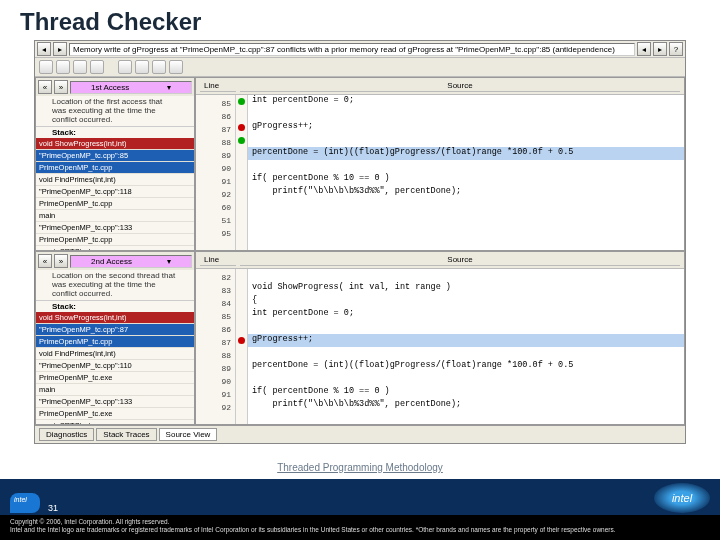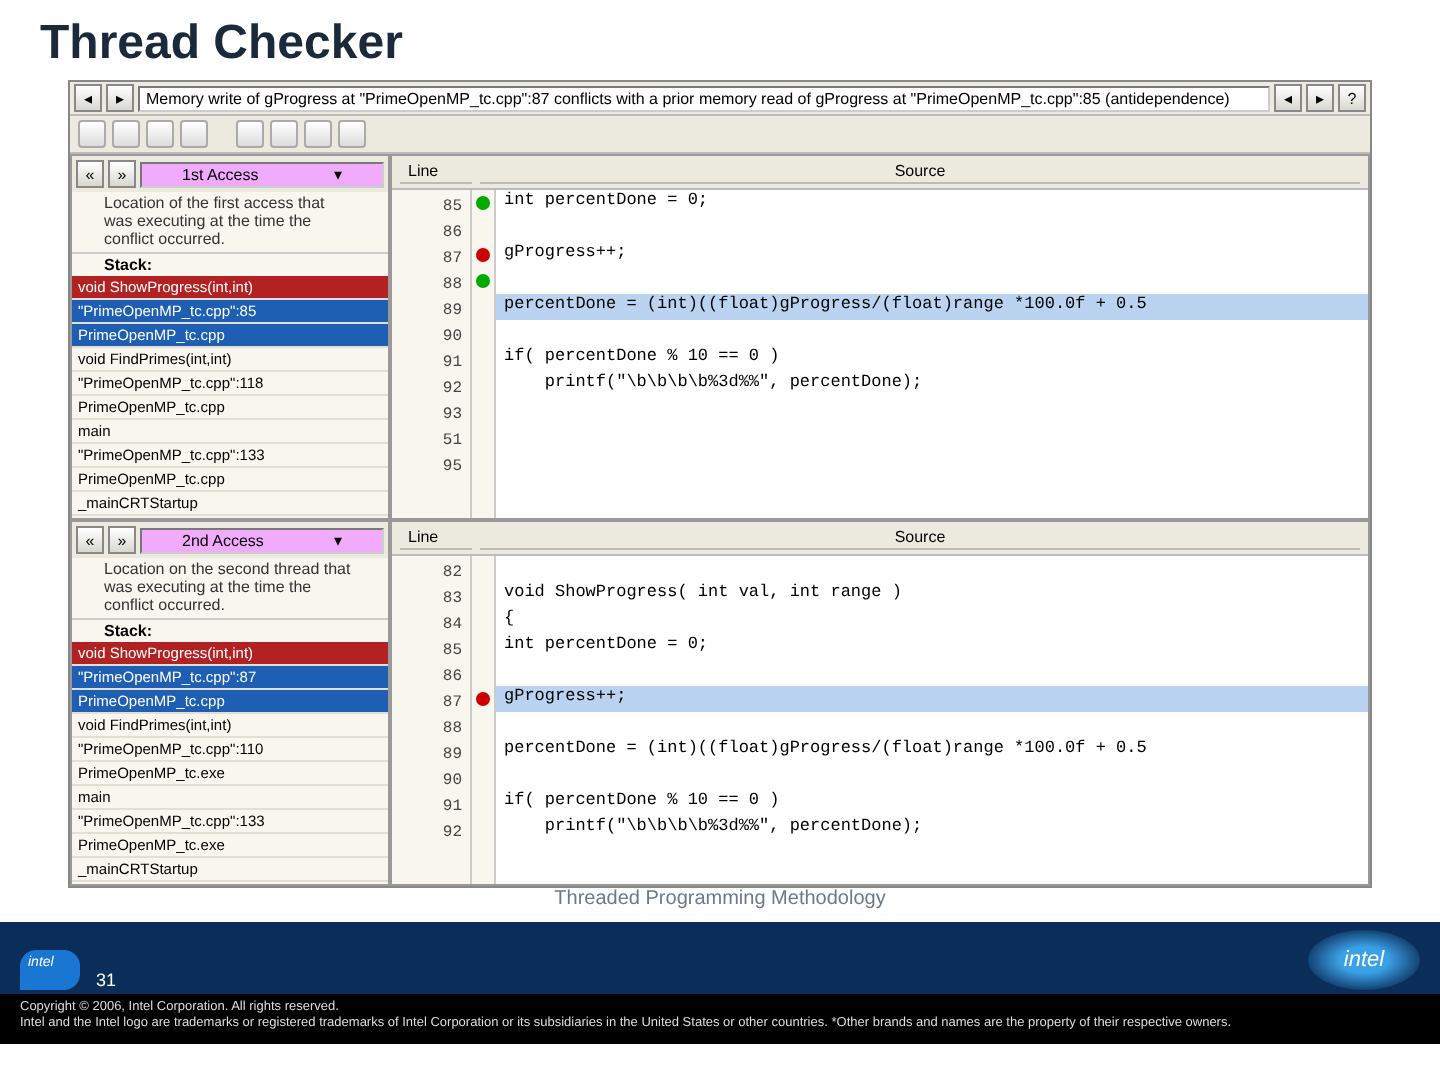--- a/index.html
+++ b/index.html
@@ -34,21 +34,21 @@
   .code-row { height: 13px; display: flex; align-items: flex-end; padding: 0 4px; }
   .code-row .ln { width: 36px; text-align: right; color: #444; font-family: "Courier New", monospace; font-size: 8px; }
   .gutter-row { height: 13px; display: flex; align-items: center; justify-content: center; }
   .mark-r { width: 7px; height: 7px; background: #c00; border-radius: 50%; }
   .mark-g { width: 7px; height: 7px; background: #0a0; border-radius: 50%; }
   .src-row { height: 13px; padding: 0 4px; white-space: pre; overflow: hidden; }
   .src-row.hl { background: #b9d3f0; }
   .tabs { display: flex; padding: 2px 4px; background: #ece9df; border-top: 1px solid #999; gap: 2px; }
   .tab { border: 1px solid #999; padding: 1px 6px; font-size: 8px; background: #ece9df; }
   .tab.active { background: #fff; }
-  .slide-footer { text-align: center; font-size: 10px; color: #6a7a8a; }
+  .slide-footer { margin-top: 18px; text-align: center; font-size: 10px; color: #6a7a8a; text-decoration: underline; }
   .slide-bottom { background: #0a2d5a; color: #fff; padding: 4px 10px 2px; display: flex; align-items: flex-end; gap: 8px; margin-top: 6px; }
   .intel-sw { width: 30px; height: 20px; background: #1976d2; border-radius: 8px 8px 8px 0; display: inline-block; position: relative; }
   .intel-sw::after { content: "intel"; font-size: 7px; color: #fff; position: absolute; top: 3px; left: 4px; font-style: italic; }
   .pg { font-size: 9px; color: #fff; }
   .intel-logo { margin-left: auto; width: 56px; height: 30px; background: radial-gradient(ellipse at center,#3ba1e6 30%,#0a2d5a 80%); border-radius: 50%; display: flex; align-items: center; justify-content: center; color: #fff; font-style: italic; font-size: 11px; }
   .legal { background: #000; color: #ddd; font-size: 6.5px; padding: 3px 10px 6px; line-height: 1.2; }
 </style>
 </head>
 <body>
 
@@ -130,21 +130,21 @@
               <div class="code-row">
                 <span class="ln">90</span>
               </div>
               <div class="code-row">
                 <span class="ln">91</span>
               </div>
               <div class="code-row">
                 <span class="ln">92</span>
               </div>
               <div class="code-row">
-                <span class="ln">93</span>
+                <span class="ln">60</span>
               </div>
               <div class="code-row">
                 <span class="ln">51</span>
               </div>
               <div class="code-row">
                 <span class="ln">95</span>
               </div>
             </div>
             <div class="gutter-col">
               <div class="gutter-row">
@@ -274,20 +274,25 @@
               <div class="src-row"></div>
               <div class="src-row">percentDone = (int)((float)gProgress/(float)range *100.0f + 0.5</div>
               <div class="src-row"></div>
               <div class="src-row">if( percentDone % 10 == 0 )</div>
               <div class="src-row">    printf("\b\b\b\b%3d%%", percentDone);</div>
             </div>
           </div>
       </div>
     </div>
 
+    <div class="tabs" id="tabs">
+        <div class="tab">Diagnostics</div>
+        <div class="tab">Stack Traces</div>
+        <div class="tab active">Source View</div>
+      </div>
   </div>
 
   <div class="slide-footer">Threaded Programming Methodology</div>
 
   <div class="slide-bottom">
     <span class="intel-sw"></span>
     <span class="pg">31</span>
     <span class="intel-logo">intel</span>
   </div>
   <div class="legal">

